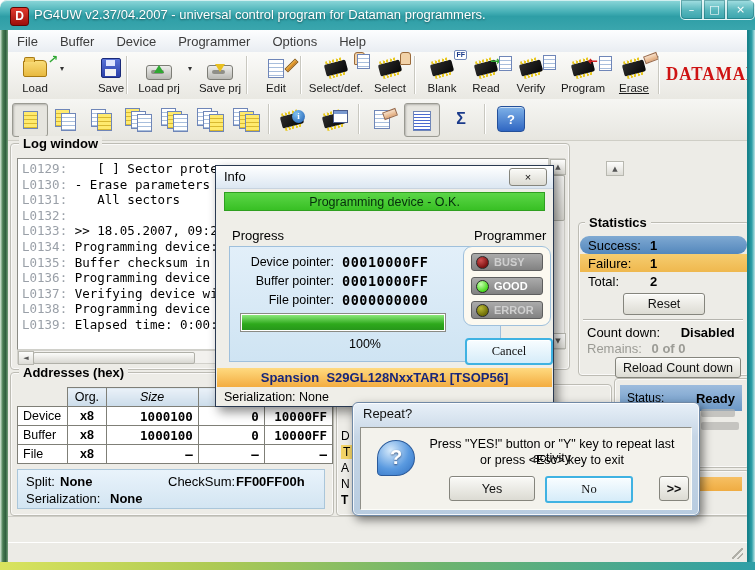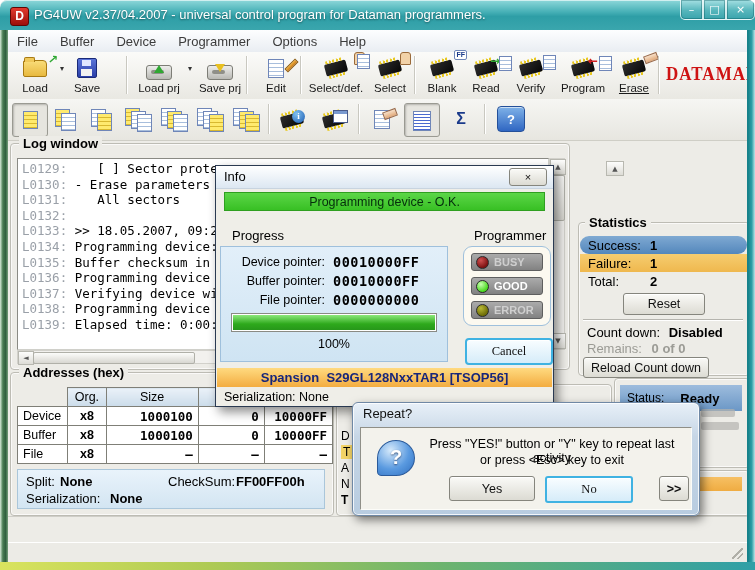--- a/index.html
+++ b/index.html
@@ -156,21 +156,21 @@
 
   <div class="toolbar1">
     <div class="tbtn" style="left:4px;width:46px;">
       <div class="ic">
           <div class="folder"></div>
           <span class="garr" style="color:#2FA832;right:0;top:-2px;transform:rotate(-40deg);">→</span>
         </div>
       <span>Load</span>
     </div>
     <span class="dd" style="left:52px;">▾</span>
-    <div class="tbtn" style="left:56px;width:46px;">
+    <div class="tbtn" style="left:80px;width:46px;">
       <div class="ic">
           <div class="floppy"></div>
         </div>
       <span>Save</span>
     </div>
     <div class="vsep1" style="left:118px;"></div>
     <div class="tbtn" style="left:124px;width:54px;">
       <div class="ic">
           <div class="drive">
             <div class="arrup"></div>
@@ -382,37 +382,37 @@
       <span class="stval">1</span>
     </div>
     <div class="strow" style="top:49px;">
       <span>Total:</span>
       <span class="stval">2</span>
     </div>
     <div class="btn" style="position:absolute;left:44px;top:70px;width:80px;height:20px;">Reset</div>
     <div style="position:absolute;left:4px;top:96px;width:160px;height:0;border-top:1px solid #B5B4AE;border-bottom:1px solid #FFF;"></div>
     <div style="position:absolute;left:8px;top:102px;">
       <span>Count down:</span>
-      <span style="font-weight:bold;margin-left:5px;">Disabled</span>
+      <span style="font-weight:bold;margin-left:17px;">Disabled</span>
     </div>
     <div style="position:absolute;left:8px;top:118px;color:#9B9B95;">
       <span>Remains:</span>
       <span style="font-weight:bold;margin-left:6px;">0 of 0</span>
     </div>
-    <div class="btn" style="position:absolute;left:4px;top:134px;width:124px;height:19px;text-align:center;">Reload Count down</div>
+    <div class="btn" style="position:absolute;left:36px;top:134px;width:124px;height:19px;text-align:center;">Reload Count down</div>
   </div>
 
   <div class="group" style="left:10px;top:372px;width:322px;height:142px;">
     <div class="grouplabel" style="left:8px;">Addresses (hex)</div>
     <table class="addr" style="position:absolute;left:6px;top:14px;">
       <tbody>
           <tr>
         <th class="nob" style="width:42px;"></th>
         <th style="width:30px;">Org.</th>
-        <th style="width:88px;">Size</th>
+        <th style="width:88px;font-style:italic;">Size</th>
         <th style="width:62px;">Start</th>
         <th style="width:60px;"></th>
       </tr>
       <tr>
         <td>Device</td>
         <td class="orgv">x8</td>
         <td class="hexv">1000100</td>
         <td class="hexv">0</td>
         <td class="hexv">10000FF</td>
       </tr>
@@ -444,21 +444,21 @@
 
   <div class="group" style="left:336px;top:384px;width:274px;height:130px;background:#EDECE7;">
     <span style="position:absolute;left:4px;top:44px;font-size:12px;">D</span>
     <span style="position:absolute;left:4px;top:60px;font-size:12px;background:#F2D366;padding:0 2px;">T</span>
     <span style="position:absolute;left:4px;top:76px;font-size:12px;">A</span>
     <span style="position:absolute;left:4px;top:92px;font-size:12px;">N</span>
     <span style="position:absolute;left:4px;top:108px;font-size:12px;font-weight:bold;">T</span>
   </div>
 
   <div class="group" style="left:614px;top:378px;width:134px;height:88px;">
-    <div style="position:absolute;left:5px;top:6px;width:122px;height:17px;background:linear-gradient(#9DBCDD,#6B97C6);display:flex;align-items:center;padding:13px 7px;box-sizing:border-box;font-size:12px;">
+    <div style="position:absolute;left:5px;top:6px;width:122px;height:17px;background:linear-gradient(#9DBCDD,#6B97C6);display:flex;align-items:center;padding:13px 7px;box-sizing:border-box;font-size:12px;justify-content:space-between;">
       <span>Status:</span>
       <span style="font-weight:bold;margin-left:16px;font-size:13px;">Ready</span>
     </div>
     <div class="blur1" style="left:86px;top:30px;width:34px;height:8px;"></div>
     <div class="blur1" style="left:86px;top:43px;width:38px;height:8px;"></div>
   </div>
   <div class="group" style="left:614px;top:470px;width:134px;height:44px;">
     <div style="position:absolute;left:5px;top:6px;width:122px;height:14px;background:linear-gradient(#F6C064,#EFAC42);"></div>
   </div>
 
@@ -469,21 +469,21 @@
 
   <div class="dlg-info">
     <div class="ititle">
       <span style="position:absolute;left:8px;top:3px;">Info</span>
       <div class="btn" style="position:absolute;right:6px;top:2px;width:36px;height:16px;font-size:11px;">
           <span>×</span>
         </div>
     </div>
     <div style="position:absolute;left:8px;top:26px;right:8px;height:19px;background:linear-gradient(#5CD648,#38C024);border:1px solid #2F9F20;text-align:center;line-height:19px;font-size:12.5px;color:#052E0C;box-sizing:border-box;">Programming device - O.K.</div>
     <span style="position:absolute;left:16px;top:62px;">Progress</span>
-    <div style="position:absolute;left:4px;top:80px;width:226px;height:114px;background:linear-gradient(#E2EFF9,#CFE4F3);border:1px solid #9FC0DC;">
+    <div style="position:absolute;left:13px;top:80px;width:226px;height:114px;background:linear-gradient(#E2EFF9,#CFE4F3);border:1px solid #9FC0DC;padding-left:44px;">
       <span style="position:absolute;left:0;top:8px;width:104px;text-align:right;font-size:12.5px;">Device pointer:</span>
       <span class="hexval" style="position:absolute;left:112px;top:7px;">00010000FF</span>
       <span style="position:absolute;left:0;top:27px;width:104px;text-align:right;font-size:12.5px;">Buffer pointer:</span>
       <span class="hexval" style="position:absolute;left:112px;top:26px;">00010000FF</span>
       <span style="position:absolute;left:0;top:46px;width:104px;text-align:right;font-size:12.5px;">File pointer:</span>
       <span class="hexval" style="position:absolute;left:112px;top:45px;">0000000000</span>
       <div style="position:absolute;left:10px;top:66px;width:202px;height:15px;background:#fff;border:1px solid #8A8A84;padding:1px;box-sizing:content-box;">
         <div style="width:100%;height:100%;background:linear-gradient(#8BE87A,#2EA91C 60%,#27971A);"></div>
       </div>
       <div style="position:absolute;left:0;top:90px;width:100%;text-align:center;font-size:12.5px;">100%</div>

